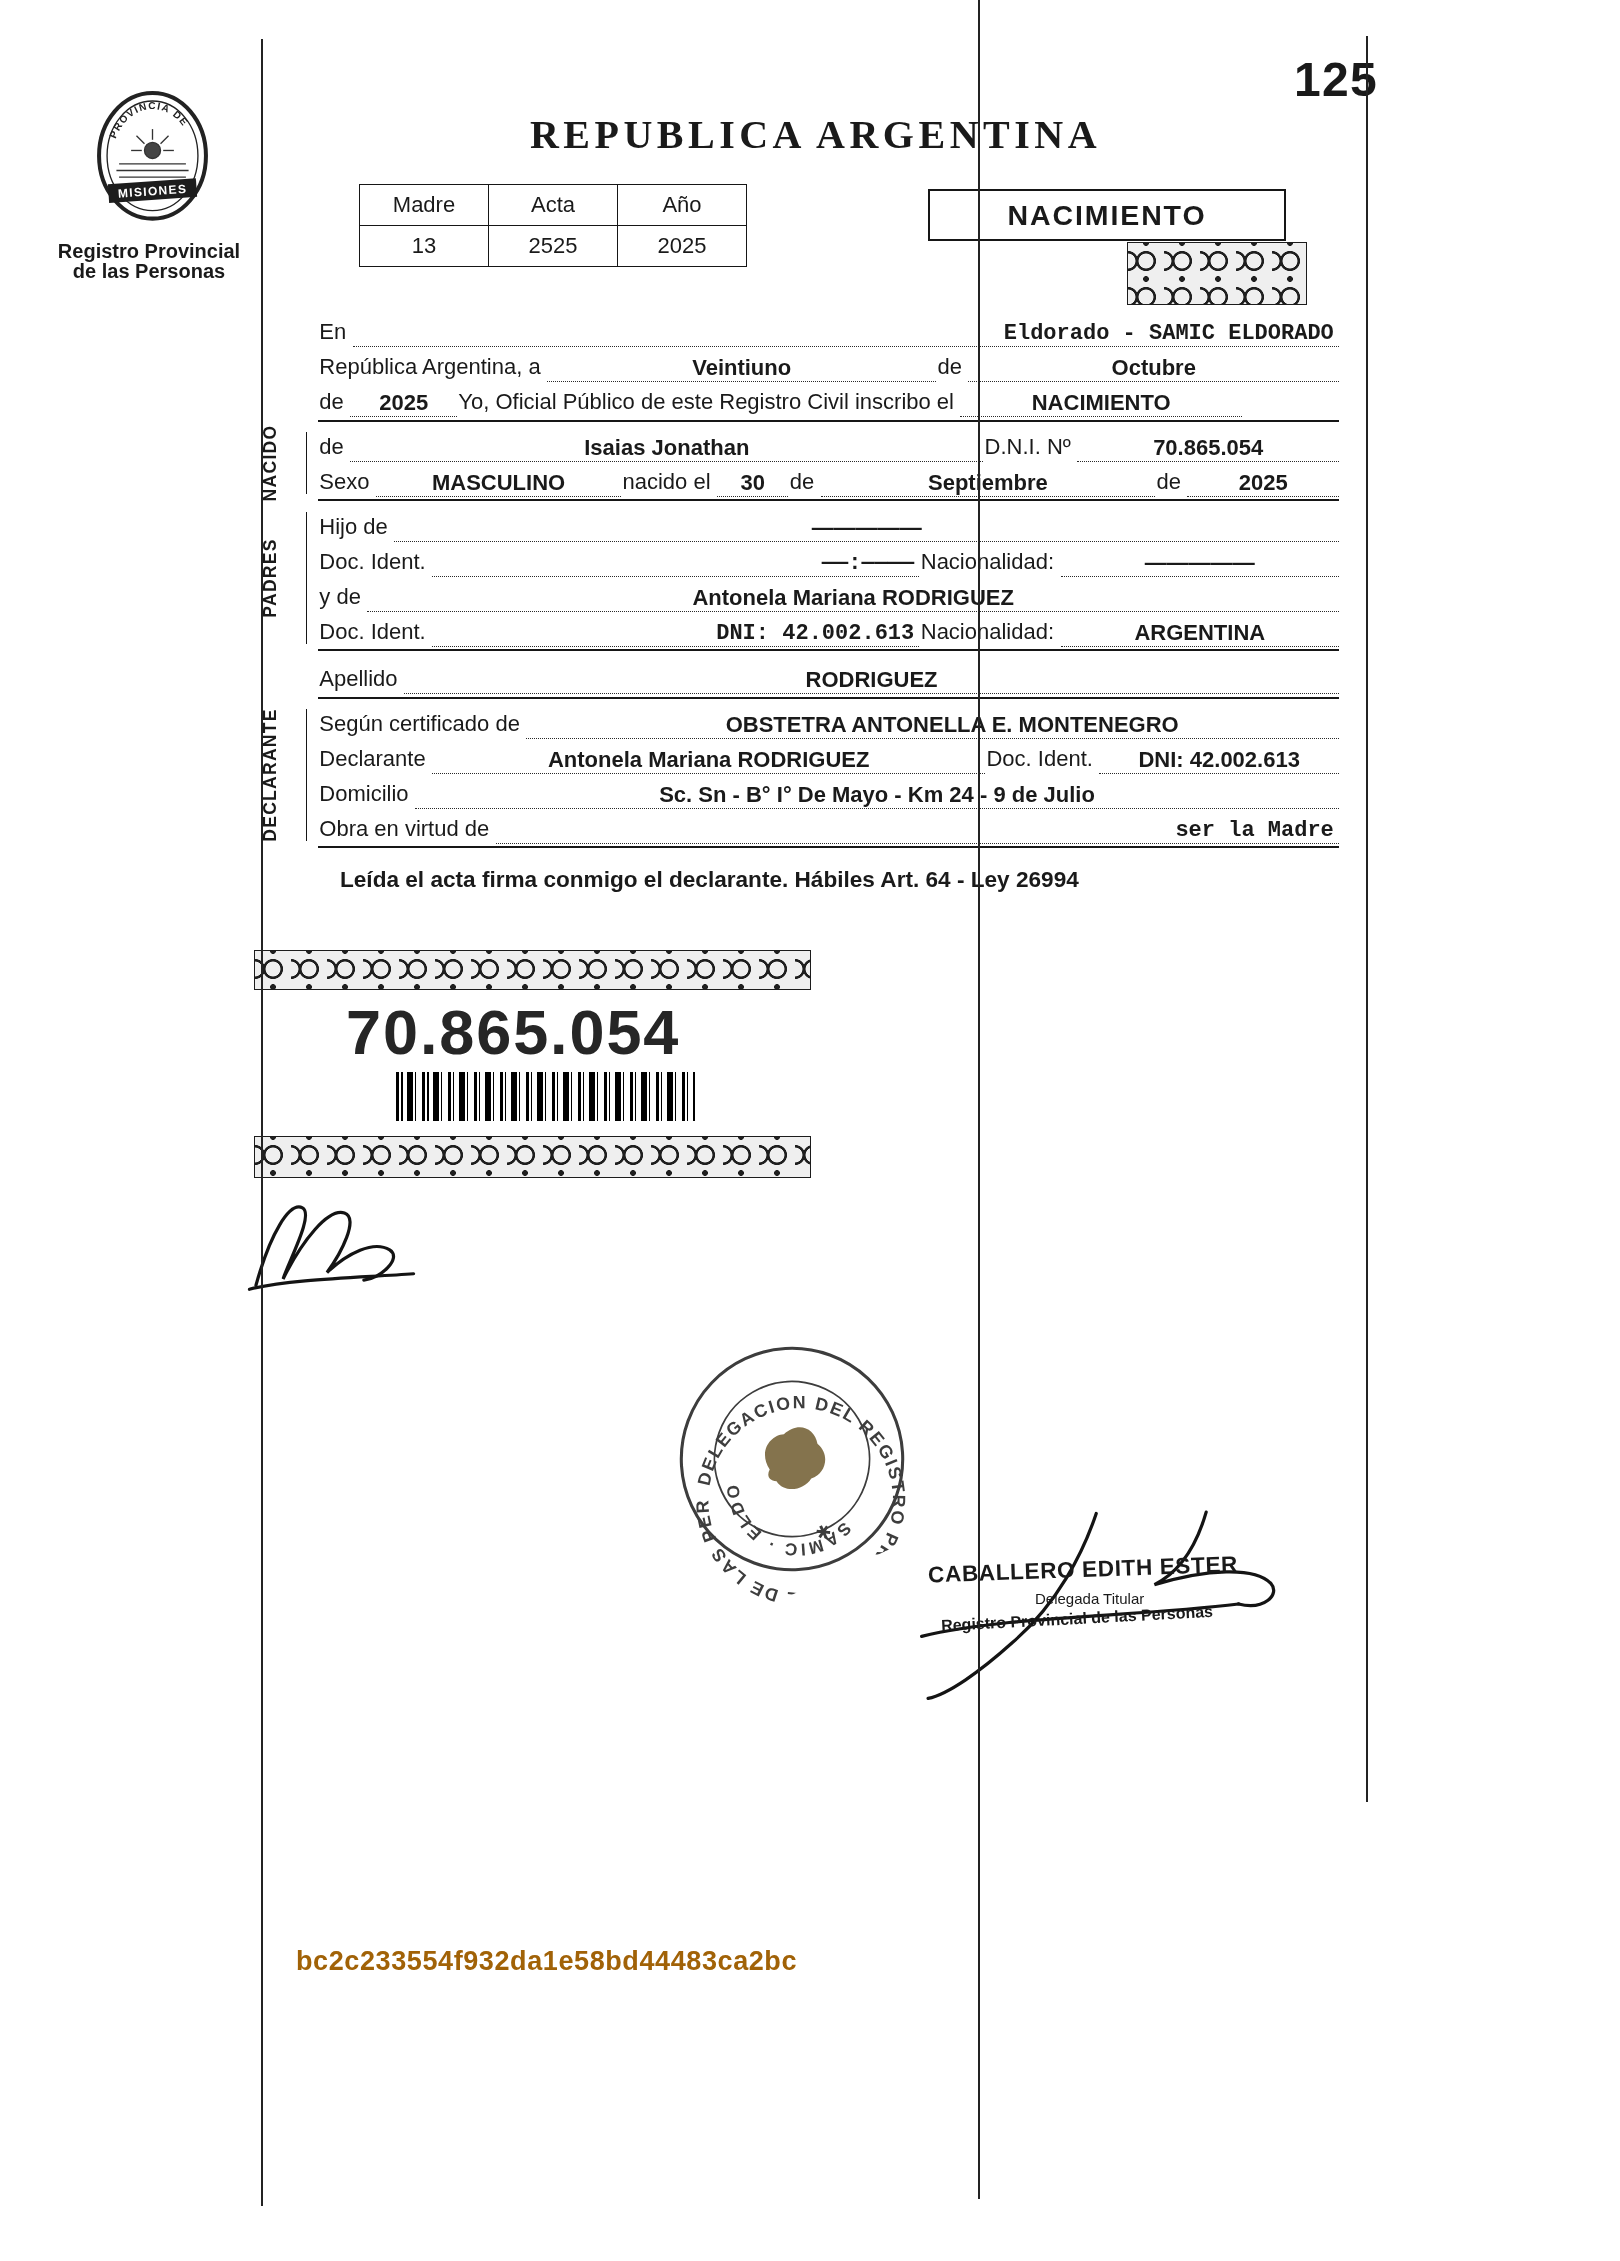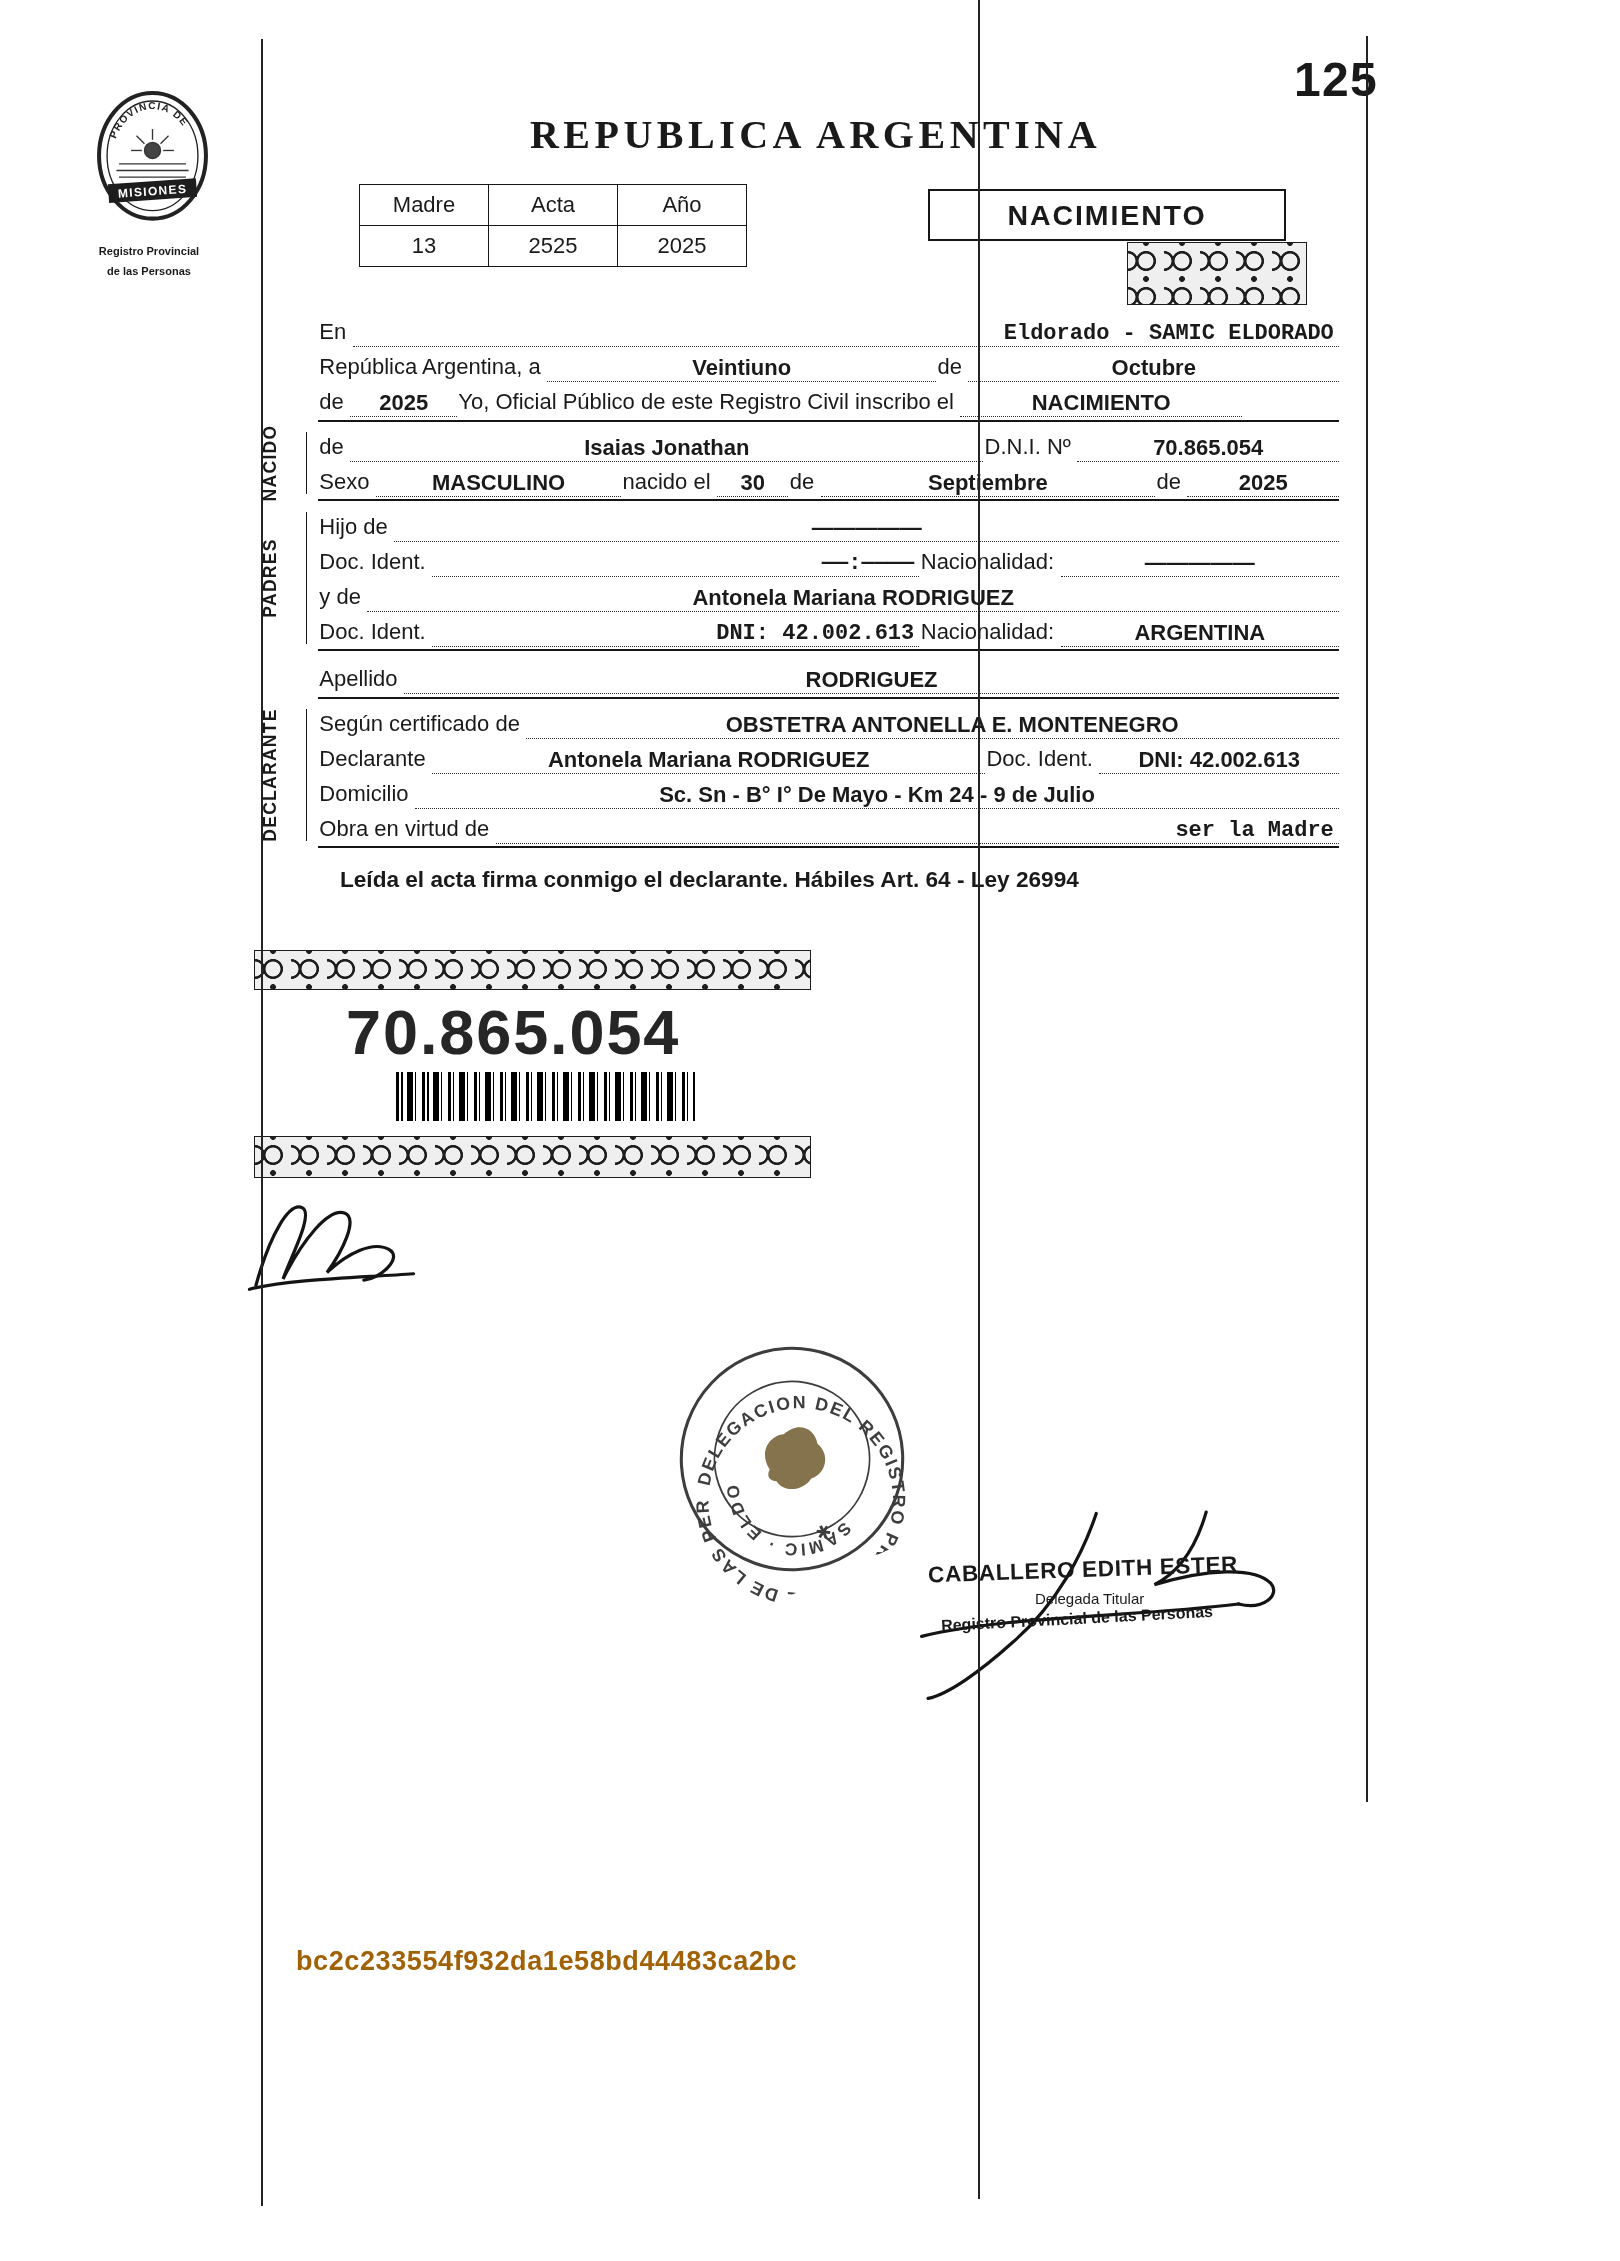--- a/index.html
+++ b/index.html
@@ -10,21 +10,21 @@
   .vline{position:absolute;width:1.9px;background:#232323;z-index:40;pointer-events:none;}
   #line-left{left:261px;top:39px;height:2167px;}
   #line-center{left:978px;top:0px;height:2199px;}
   #line-right{left:1366px;top:36px;height:1766px;}
 
   
   #page-number{position:absolute;left:1294px;top:52px;font-size:48px;font-weight:600;letter-spacing:1.3px;}
 
   
   #logo{position:absolute;left:89px;top:89px;width:127px;height:147px;}
-  #logo-caption{position:absolute;left:52px;top:241px;width:194px;text-align:center;font-size:11px;font-weight:700;line-height:20px;}
+  #logo-caption{position:absolute;left:52px;top:241px;width:194px;text-align:center;font-size:20px;font-weight:700;line-height:20px;}
 
   
   #title{position:absolute;left:492px;top:111px;width:647px;text-align:center;font-family:"Liberation Serif",serif;font-weight:700;font-size:40px;letter-spacing:4.5px;}
 
   
   #record-table{position:absolute;left:359px;top:184px;border-collapse:collapse;}
   #record-table td{border:1.9px solid #161616;width:126px;height:38px;text-align:center;font-size:22px;}
 
   
   #act-box{position:absolute;left:928px;top:189px;width:354px;height:48px;border:2.6px solid #161616;display:flex;align-items:center;justify-content:center;font-size:28.5px;font-weight:700;letter-spacing:1.9px;}

